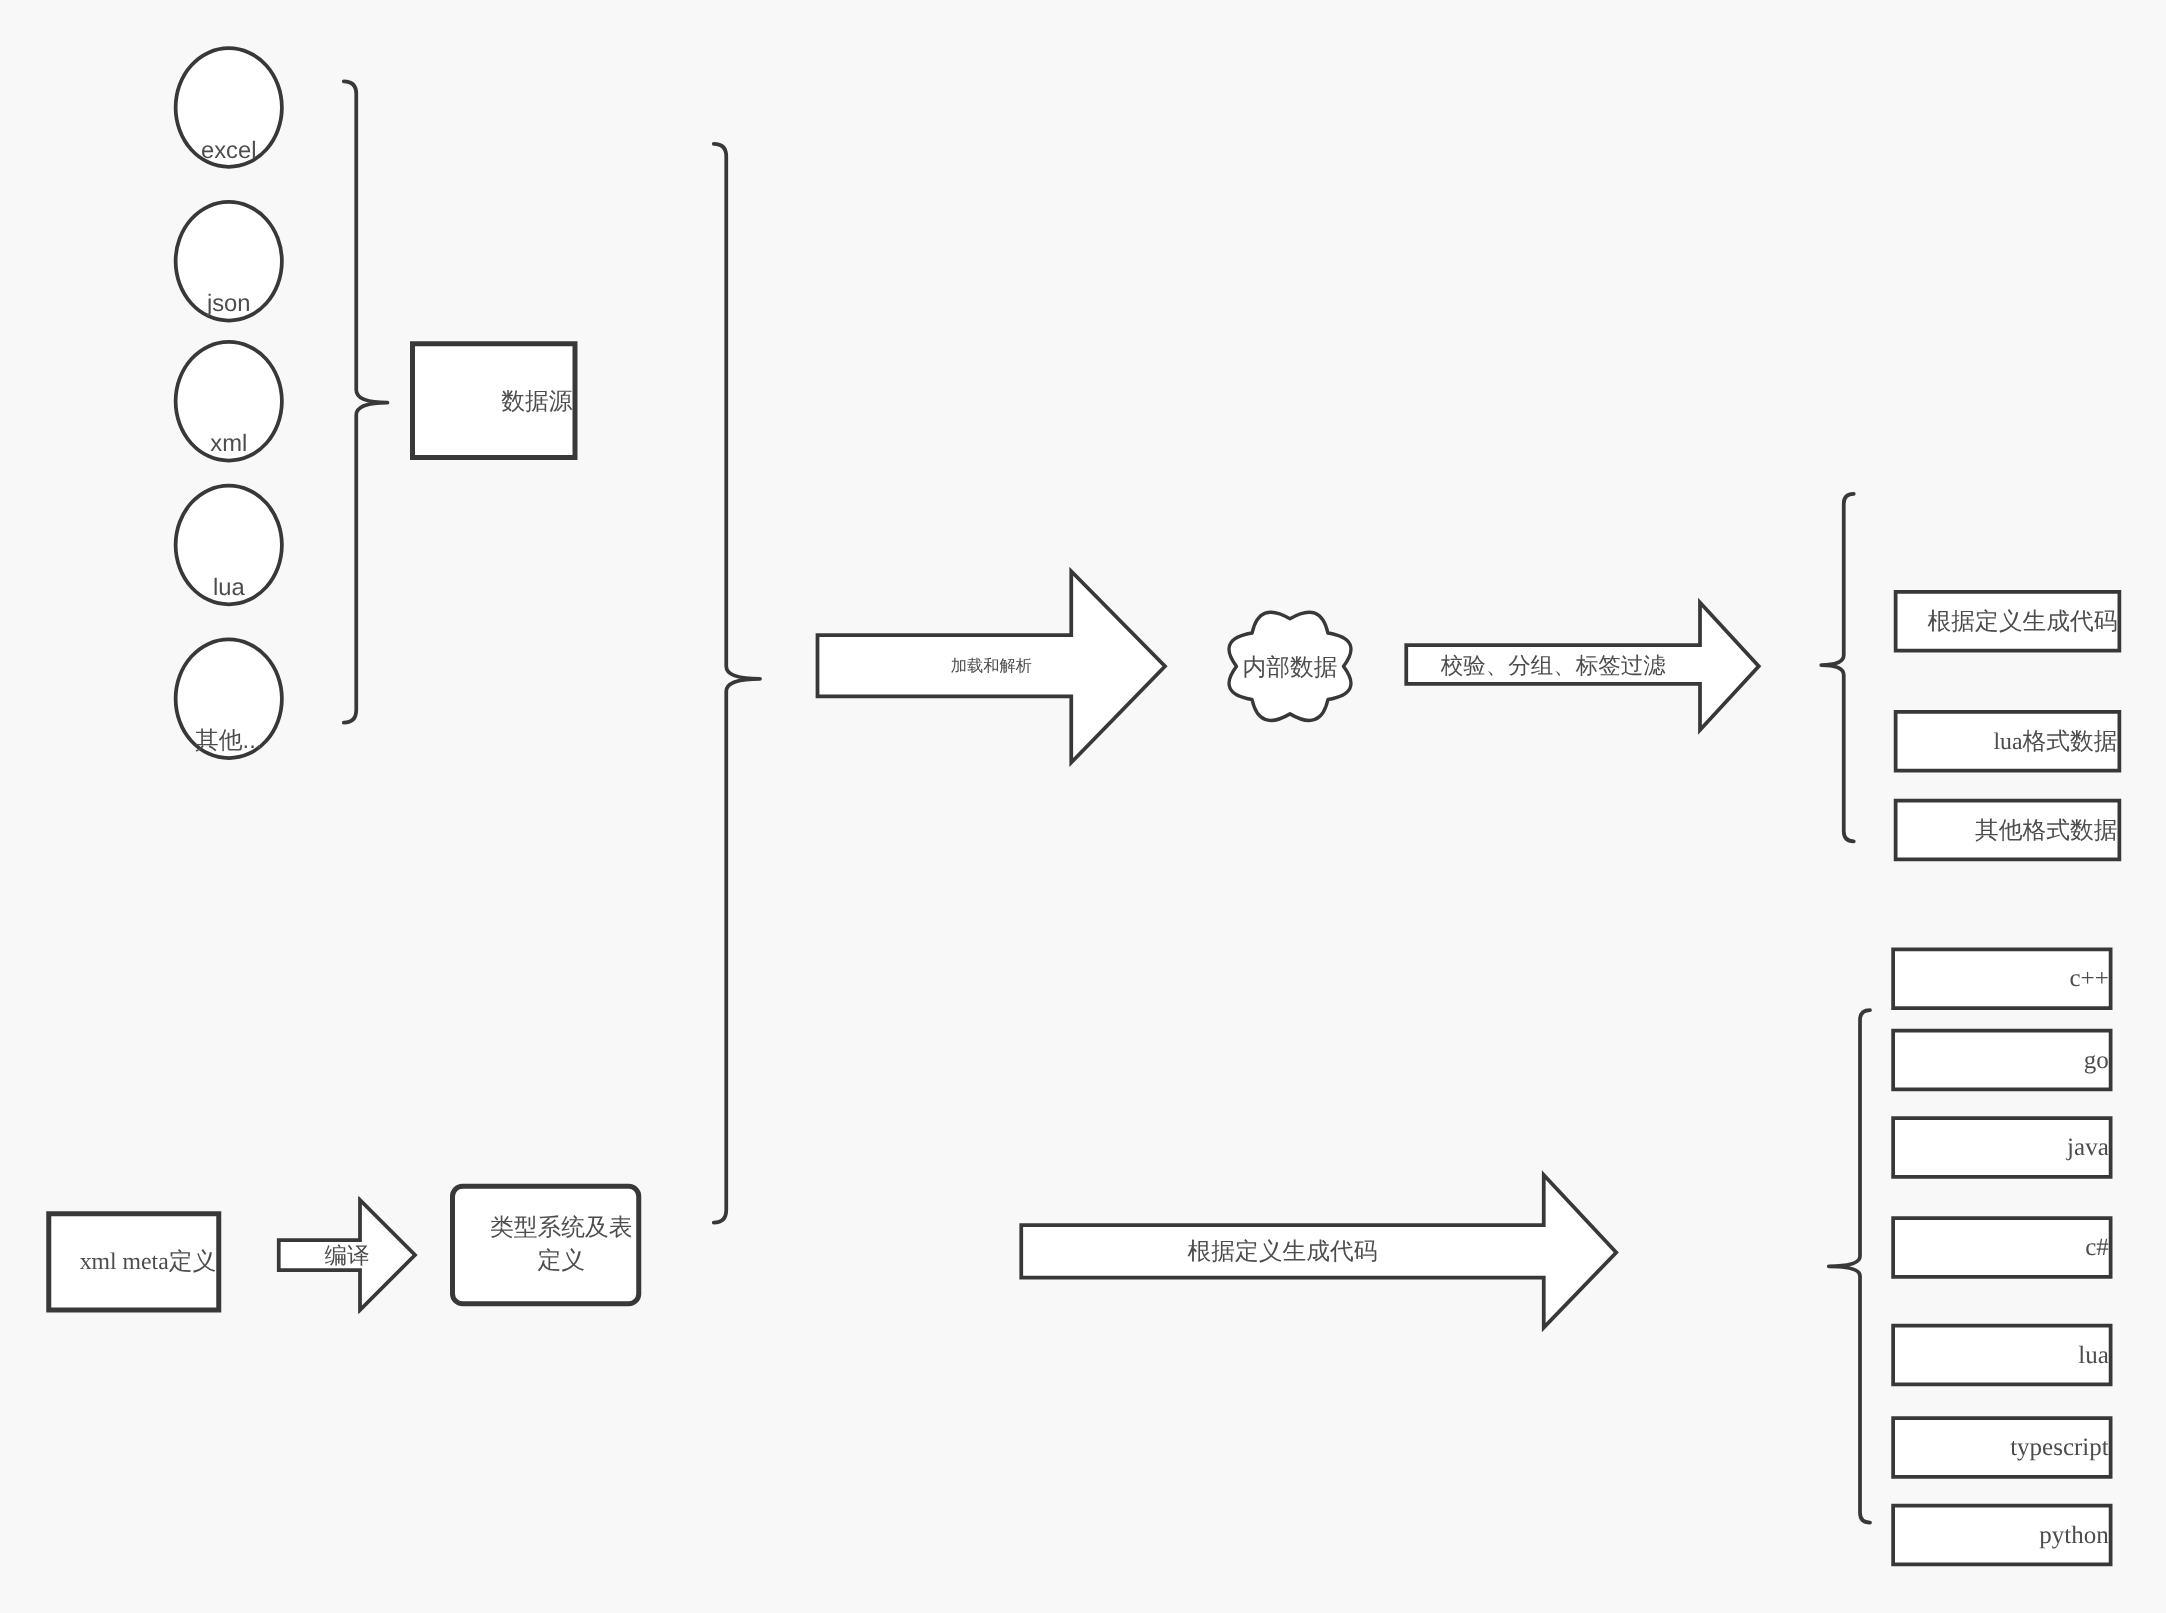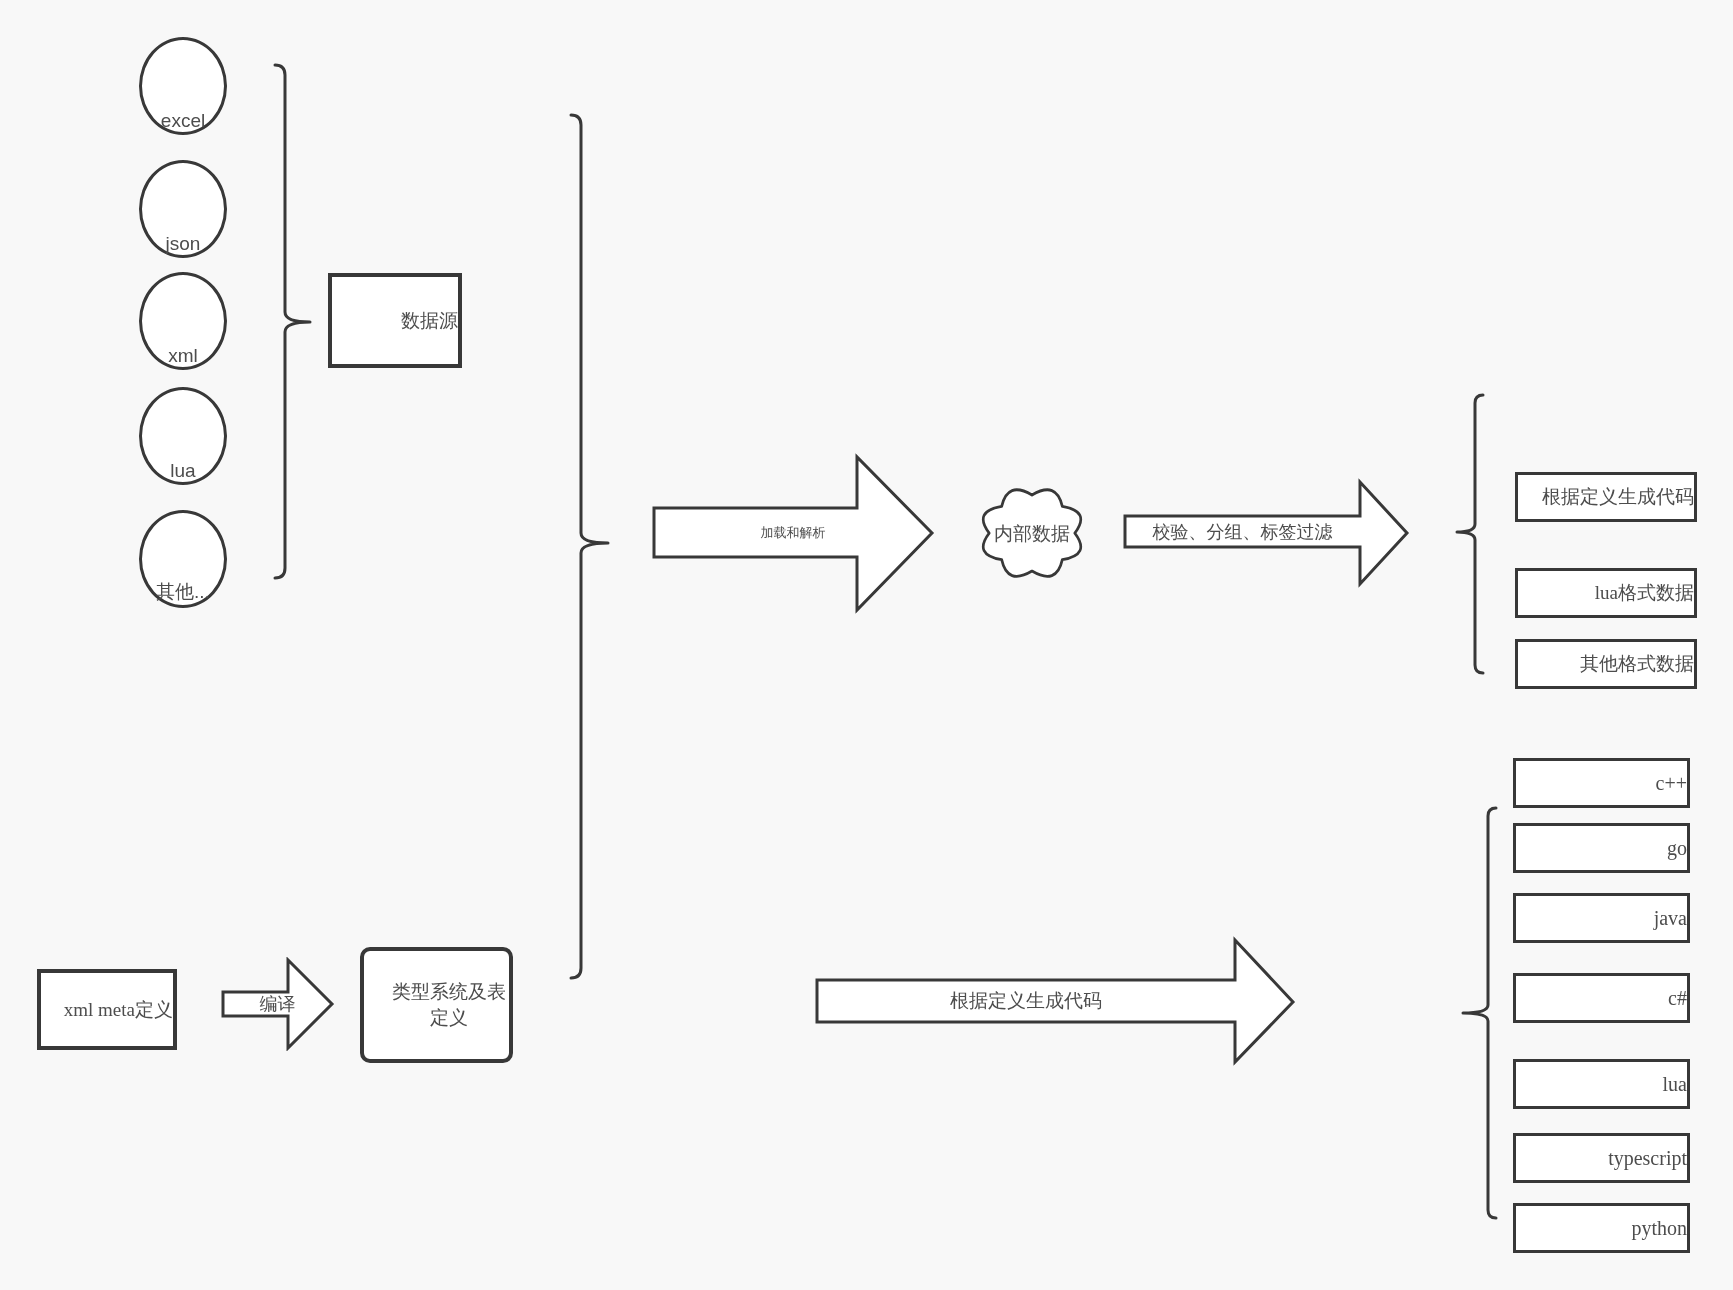--- a/index.html
+++ b/index.html
@@ -101,21 +101,21 @@
 
   <div class="rect thick" style="left:37px;top:969px;width:140px;height:81px">
     <span class="wrap" style="max-width:110px">xml meta定义</span>
   </div>
 
   <svg class="shape" style="left:220px;top:957px" width="116" height="94" viewBox="0 0 116 94">
     <polygon points="3,35 68,35 68,3 112,47 68,91 68,59 3,59" stroke-width="3" stroke-linejoin="miter"></polygon>
   </svg>
   <div class="arrow-label" style="left:223px;top:990px;width:109px;height:28px">编译</div>
 
-  <div class="rect thick rounded" style="left:360px;top:947px;width:153px;height:116px">
+  <div class="rect thick rounded" style="left:360px;top:947px;width:153px;height:98px">
     <span class="wrap" style="max-width:120px">类型系统及表定义</span>
   </div>
 
   <svg class="shape" style="left:813px;top:936px" width="484" height="130" viewBox="0 0 484 130">
     <polygon points="4,44 422,44 422,4 480,66 422,126 422,86 4,86" stroke-width="3" stroke-linejoin="miter"></polygon>
   </svg>
   <div class="arrow-label" style="left:817px;top:980px;width:418px;height:42px;font-size:19px">根据定义生成代码</div>
 
   <svg class="shape" style="left:1459px;top:804px" width="42" height="420" viewBox="0 0 42 420">
     <path d="M 37,4 Q 29,4 29,12 L 29,201 Q 29,209 4,209 Q 29,209 29,217 L 29,406 Q 29,414 37,414" stroke-width="3" stroke-linecap="round" stroke-linejoin="round"></path>

